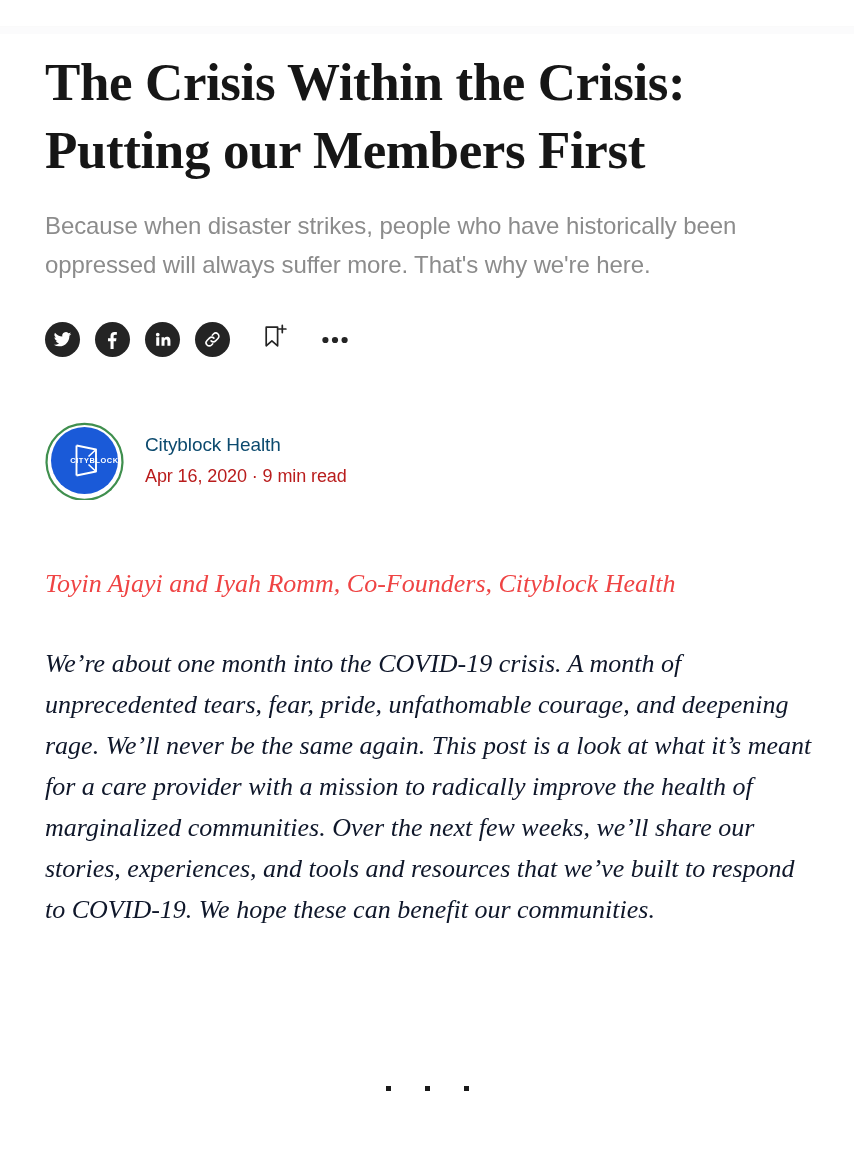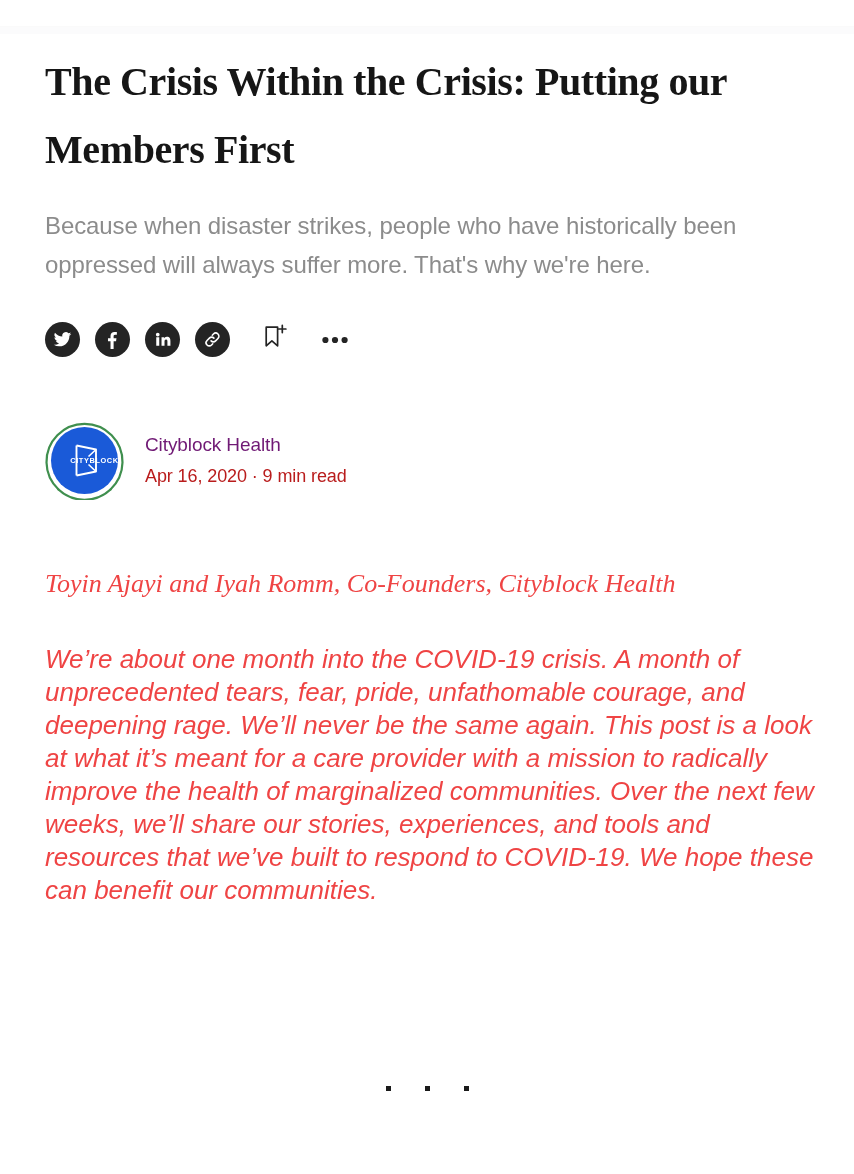--- a/index.html
+++ b/index.html
@@ -39,21 +39,21 @@
     left: 45px;
     top: 0;
     width: 775px;
   }
 
   
   .article-title {
     margin: 0;
     padding-top: 48px;
     font-family: "Liberation Serif", "DejaVu Serif", serif;
-    font-size: 40px;
+    font-size: 53px;
     line-height: 68px;
     font-weight: 700;
     letter-spacing: -0.4px;
     color: #161616;
     max-width: 700px;
   }
 
   
   .article-subtitle {
     margin: 0;
@@ -148,21 +148,21 @@
   .author-meta {
     margin-left: 21px;
     display: flex;
     flex-direction: column;
     justify-content: center;
   }
   .author-name {
     font-family: "Liberation Sans", sans-serif;
     font-size: 19px;
     line-height: 25px;
-    color: #701a75;
+    color: #0c4a6e;
     letter-spacing: -0.1px;
     cursor: pointer;
   }
   .author-date {
     font-family: "Liberation Sans", sans-serif;
     font-size: 18px;
     line-height: 26px;
     color: #b91c1c;
     letter-spacing: -0.1px;
     padding-top: 6px;
@@ -174,25 +174,25 @@
     padding-top: 67px;
     font-family: "Liberation Serif", "DejaVu Serif", serif;
     font-style: italic;
     font-size: 26px;
     line-height: 34px;
     color: #ef4444;
   }
   .body-para {
     margin: 0;
     padding-top: 42px;
-    font-family: Liberation Sans, sans-serif;
+    font-family: Liberation Serif, serif;
     font-style: italic;
     font-size: 26px;
-    line-height: 33px;
-    color: #ef4444;
+    line-height: 41px;
+    color: #0f172a;
     max-width: 775px;
   }
 
   
   .divider {
     position: absolute;
     left: 0;
     top: 1068px;
     width: 854px;
     height: 40px;

